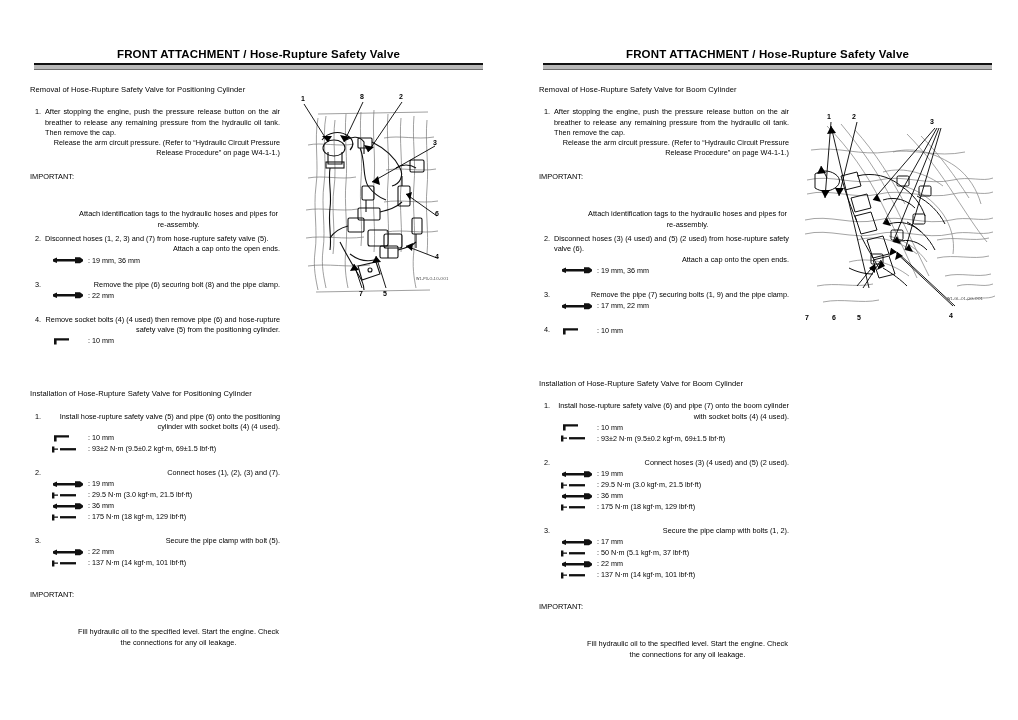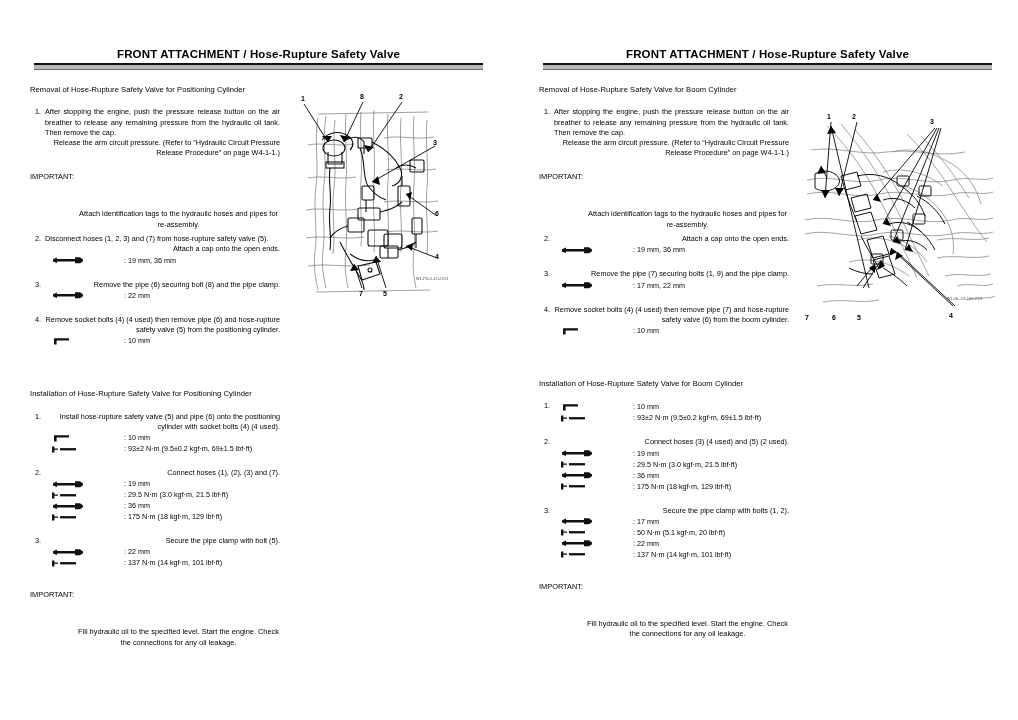--- a/index.html
+++ b/index.html
@@ -146,21 +146,20 @@
   .important .body p.last { text-align: center; margin-top: 37px; }
 
   
   .tool {
     display: flex;
     align-items: center;
     font-size: 7.2px;
     line-height: 10px;
     margin-top: 1px;
     padding-left: 6px;
-    gap: 36px;
   }
   .tool .ic {
     flex: 0 0 34px;
     width: 34px;
     height: 9px;
     position: relative;
     margin-right: 3px;
   }
   .tool .val { flex: 1 1 auto; white-space: nowrap; }
 
@@ -503,20 +502,21 @@
         <div class="important">
           <div class="lbl">IMPORTANT:</div>
           <div class="body">
             <p class="last">Attach identification tags to the hydraulic hoses and pipes for re-assembly.</p>
           </div>
         </div>
 
         <div class="step">
           <div class="num">2.</div>
           <div class="txt">
+            <p>Disconnect hoses (3) (4 used) and (5) (2 used) from hose-rupture safety valve (6).</p>
             <p class="last">Attach a cap onto the open ends.</p>
             <div class="tool">
               <span class="ic wrench">
                 <svg width="34" height="9" viewBox="0 0 34 9">
                     <path d="M2 3.2 L6 1.6 L6 3 L24 3 L24 1.3 L29 1.3 L32 3.4 L32 5.2 L29 7.2 L24 7.2 L24 5.6 L6 5.6 L6 7 L2 5.4 Z" fill="#111"></path>
                   </svg>
               </span>
               <span class="val">: 19 mm, 36 mm</span>
             </div>
           </div>
@@ -537,39 +537,39 @@
               <span class="val">: 17 mm, 22 mm</span>
             </div>
           </div>
         </div>
 
         <div class="gap-sm"></div>
 
         <div class="step">
           <div class="num">4.</div>
           <div class="txt">
-            <p class="last">Remove socket bolts (4) (4 used) then remove pipe (7) and hose-rupture safety valve (6) from the boom cylinder.</p>
             <div class="tool">
               <span class="ic hexkey">
                 <svg width="34" height="9" viewBox="0 0 34 9">
                     <path d="M3 1.2 L3 7.6 L5.6 7.6 L5.6 3.6 L18 3.6 L18 1.2 Z" fill="#111"></path>
                   </svg>
               </span>
               <span class="val">: 10 mm</span>
             </div>
           </div>
         </div>
 
         <div class="gap-lg"></div>
 
         <div class="sect-title">Installation of Hose-Rupture Safety Valve for Boom Cylinder</div>
 
         <div class="step">
           <div class="num">1.</div>
           <div class="txt">
+            <p class="last">Install hose-rupture safety valve (6) and pipe (7) onto the boom cylinder with socket bolts (4) (4 used).</p>
             <div class="tool">
               <span class="ic hexkey">
                 <svg width="34" height="9" viewBox="0 0 34 9">
                     <path d="M3 1.2 L3 7.6 L5.6 7.6 L5.6 3.6 L18 3.6 L18 1.2 Z" fill="#111"></path>
                   </svg>
               </span>
               <span class="val">: 10 mm</span>
             </div>
             <div class="tool">
               <span class="ic torque">
@@ -640,21 +640,21 @@
               </span>
               <span class="val">: 17 mm</span>
             </div>
             <div class="tool">
               <span class="ic torque">
                 <svg width="34" height="9" viewBox="0 0 34 9">
                     <path d="M1 1.4 L1 7.4 L3.4 7.4 L3.4 4.8 L7 4.8 L7 3.6 L3.4 3.6 L3.4 1.4 Z" fill="#111"></path>
                     <rect x="9" y="3.1" width="16" height="2.3" fill="#111"></rect>
                   </svg>
               </span>
-              <span class="val">: 50 N·m (5.1 kgf·m, 20 lbf·ft)</span>
+              <span class="val">: 50 N·m (5.1 kgf·m, 37 lbf·ft)</span>
             </div>
             <div class="tool">
               <span class="ic wrench">
                 <svg width="34" height="9" viewBox="0 0 34 9">
                     <path d="M2 3.2 L6 1.6 L6 3 L24 3 L24 1.3 L29 1.3 L32 3.4 L32 5.2 L29 7.2 L24 7.2 L24 5.6 L6 5.6 L6 7 L2 5.4 Z" fill="#111"></path>
                   </svg>
               </span>
               <span class="val">: 22 mm</span>
             </div>
             <div class="tool">

